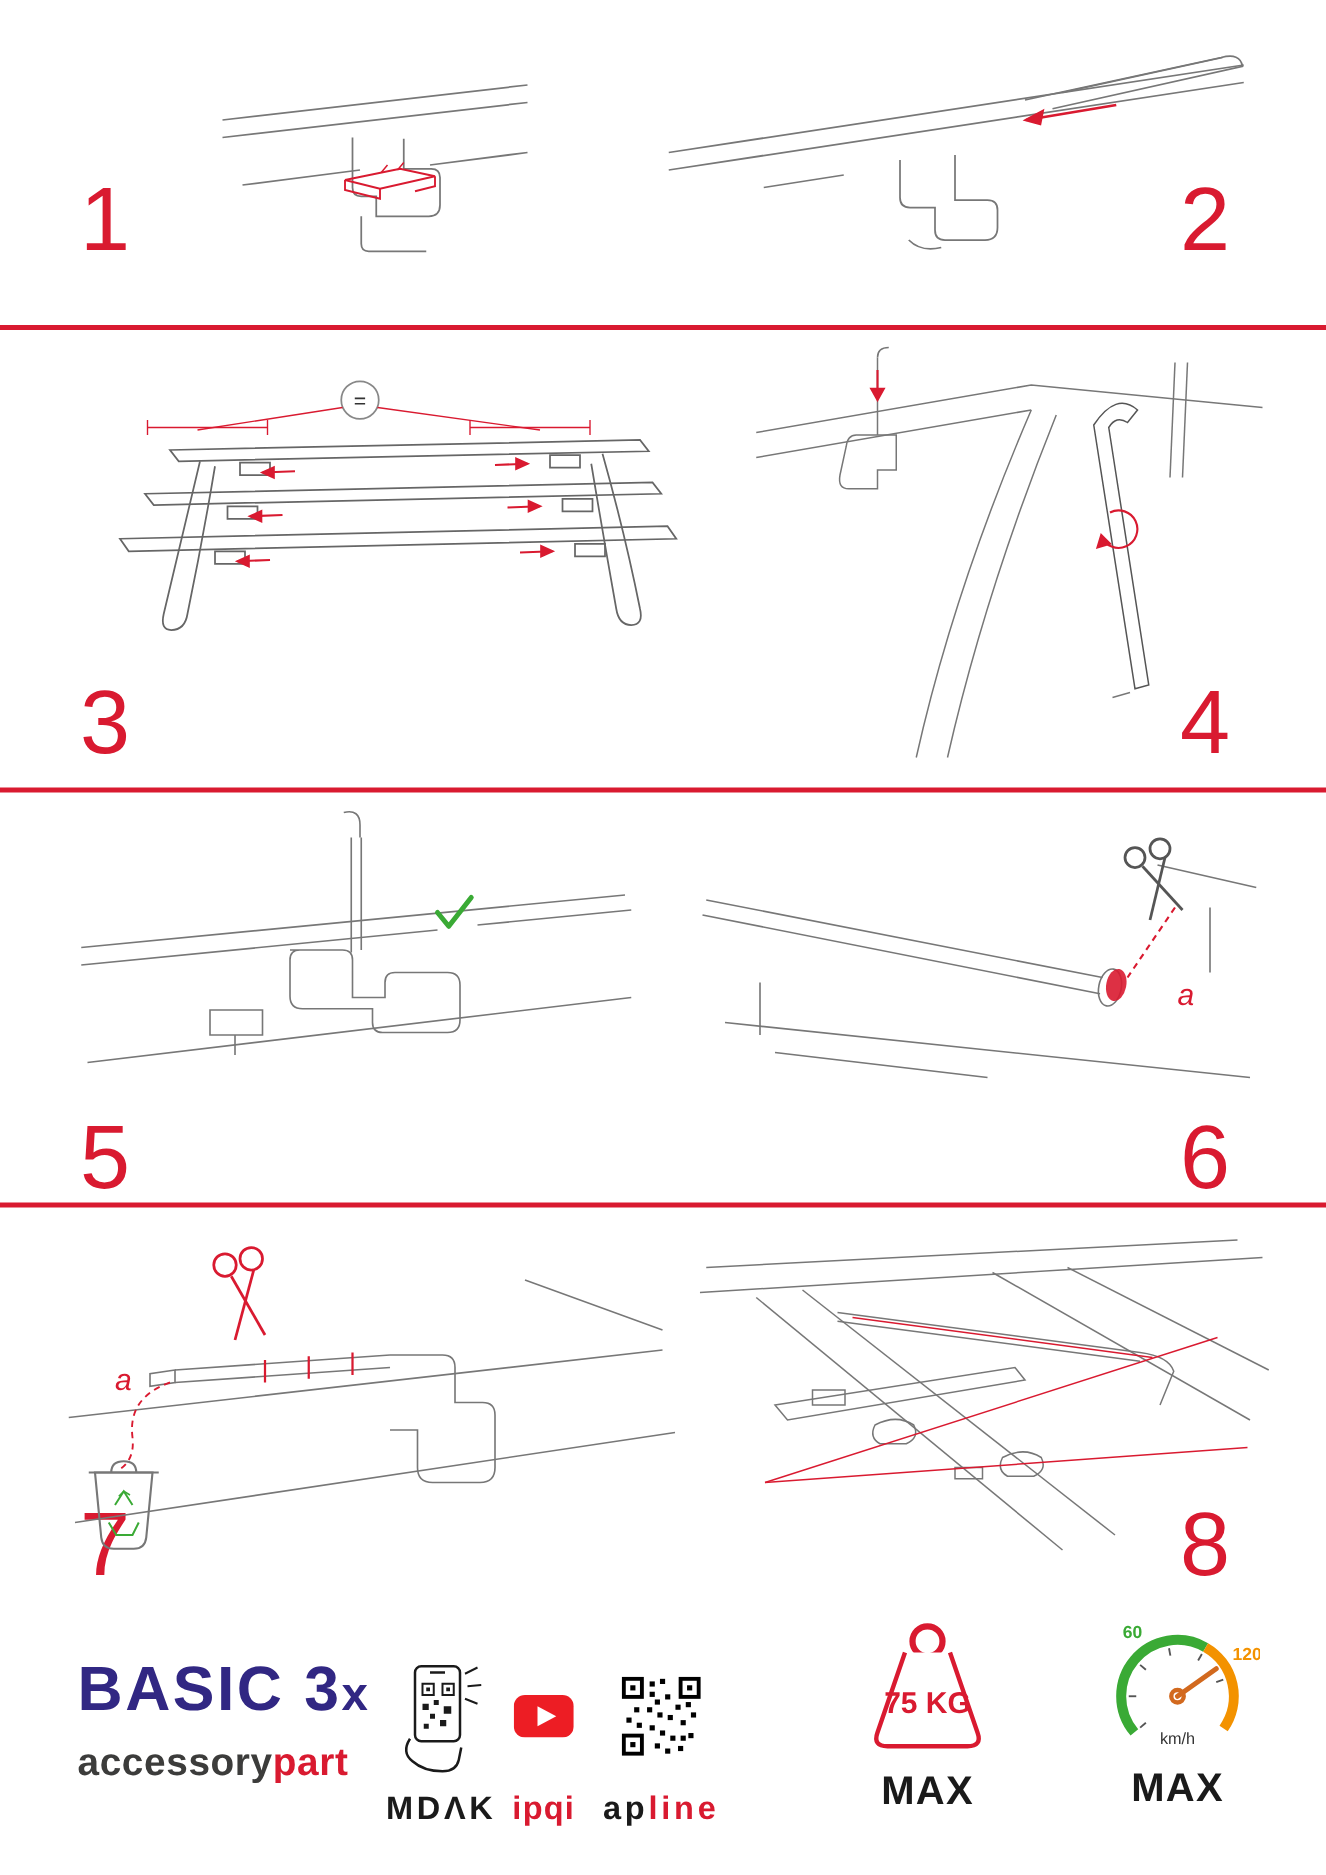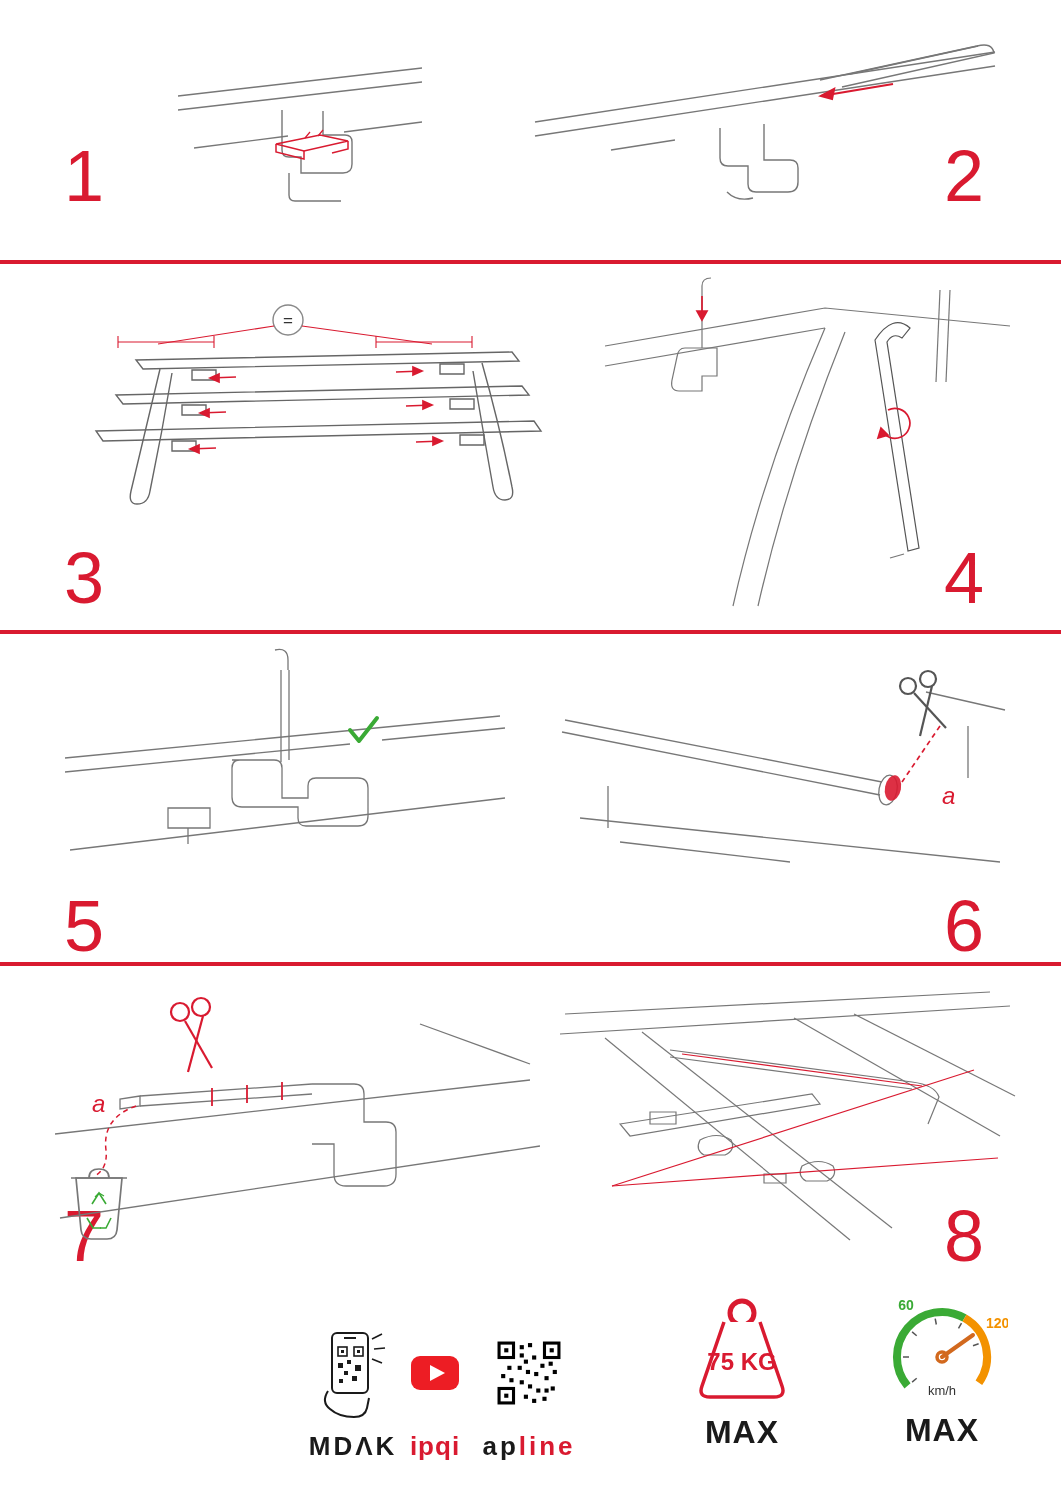--- a/index.html
+++ b/index.html
@@ -274,20 +274,22 @@
       <path d="M100 140 h26 v12 h-26 z"></path>
     </g>
     <g stroke="#d91a30" fill="none" stroke-width="1.2">
       <path d="M62 214 L424 98"></path>
       <path d="M62 214 L448 186"></path>
       <path d="M132 82 L372 114"></path>
     </g>
   </svg>
 
   <div class="brand">
+    <div class="brand-title"><span>BASIC 3</span><span class="x">x</span></div>
+    <div class="brand-sub"><span class="black">accessory</span><span class="red">part</span></div>
   </div>
 
   <div class="logo" id="logo-phone">
     <div class="icon-wrap">
       <svg width="78" height="92" viewBox="0 0 78 92">
         <g stroke="#1a1a1a" fill="none" stroke-width="2">
           <rect x="18" y="6" width="36" height="60" rx="5"></rect>
           <path d="M30 11 h12"></path>
           <path d="M58 12 l10 -5 M60 22 l11 -1 M58 32 l10 4" stroke-width="1.6"></path>
           <path d="M14 64 q-7 11 2 18 q9 8 24 8 q11 0 13 -9 l2 -10"></path>

